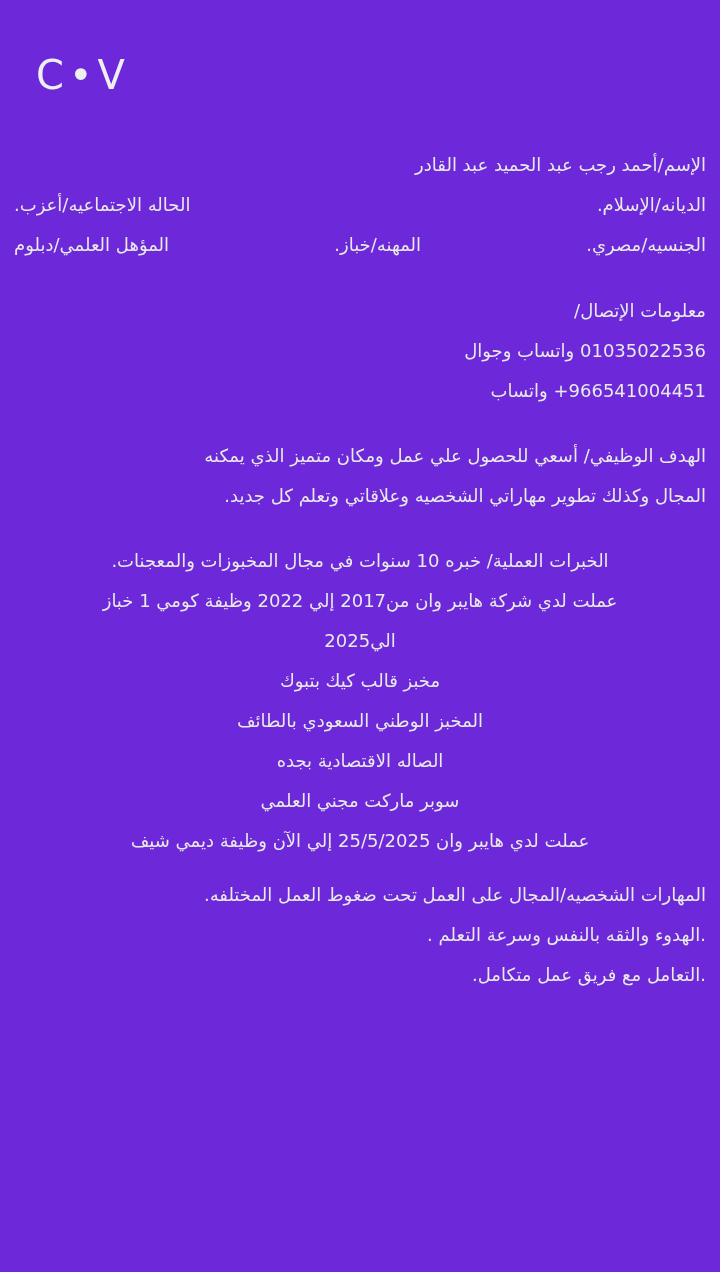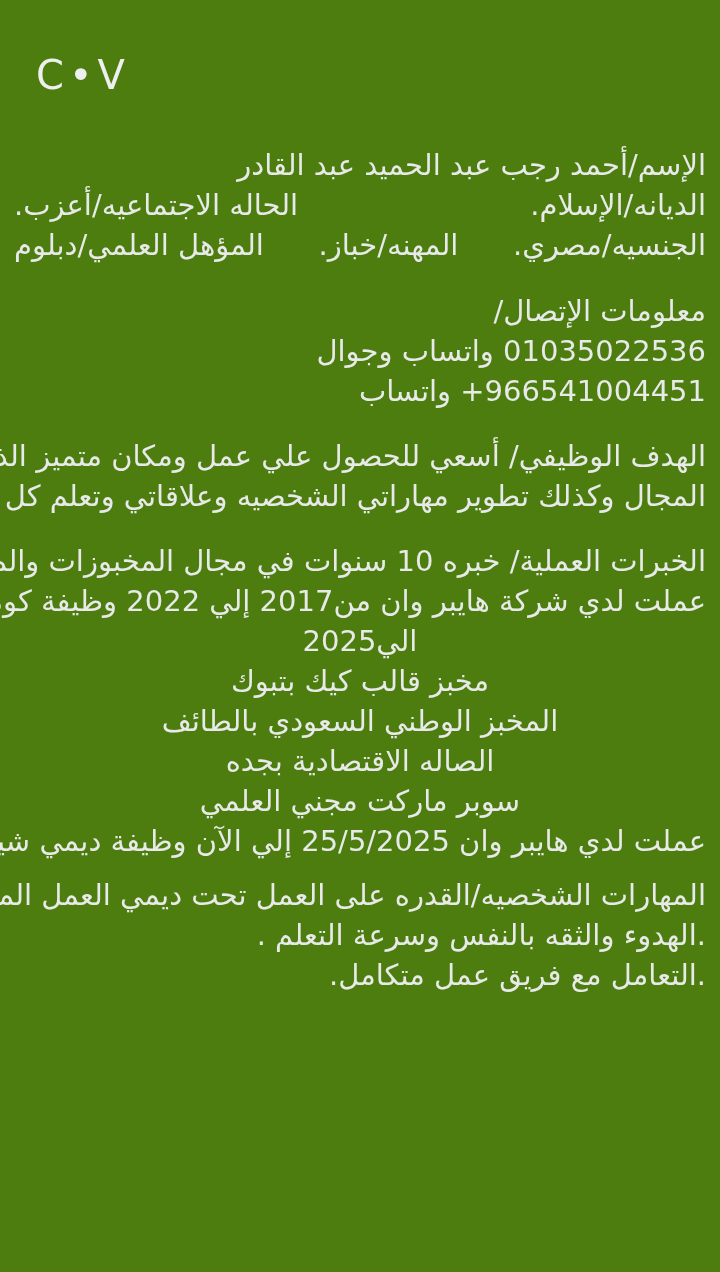--- a/index.html
+++ b/index.html
@@ -4,21 +4,21 @@
 <style>
   html, body {
     margin: 0;
     padding: 0;
     background: #0e1413;
   }
   .page {
     position: relative;
     width: 720px;
     height: 1272px;
-    background: #4d7c0f;
+    background: #6d28d9;
     color: #e7eae8;
     font-family: "DejaVu Sans", sans-serif;
     overflow: hidden;
   }
   .logo {
     position: absolute;
     top: 52px;
     left: 36px;
     direction: ltr;
     font-size: 40px;
@@ -26,21 +26,21 @@
     letter-spacing: 5px;
     color: #edf0ef;
   }
   .content {
     position: absolute;
     top: 145px;
     right: 14px;
     left: 14px;
     direction: rtl;
     text-align: right;
-    font-size: 29px;
+    font-size: 18px;
     line-height: 40px;
     color: #e7eae8;
   }
   section { margin: 0; padding: 0; }
   .sec-personal   { margin-bottom: 26px; }
   .sec-contact    { margin-bottom: 25px; }
   .sec-objective  { margin-bottom: 25px; }
   .sec-experience { margin-bottom: 14px; text-align: center; }
   .line {
     white-space: nowrap;
@@ -93,19 +93,19 @@
       <div class="line">عملت لدي شركة هايبر وان من2017 إلي 2022 وظيفة كومي 1 خباز</div>
       <div class="line">الي2025</div>
       <div class="line">مخبز قالب كيك بتبوك</div>
       <div class="line">المخبز الوطني السعودي بالطائف</div>
       <div class="line">الصاله الاقتصادية بجده</div>
       <div class="line">سوبر ماركت مجني العلمي</div>
       <div class="line">عملت لدي هايبر وان 25/5/2025 إلي الآن وظيفة ديمي شيف</div>
     </section>
 
     <section class="sec-skills">
-      <div class="line">المهارات الشخصيه/القدره على العمل تحت ديمي العمل المختلفه.</div>
+      <div class="line">المهارات الشخصيه/المجال على العمل تحت ضغوط العمل المختلفه.</div>
       <div class="line">.الهدوء والثقه بالنفس وسرعة التعلم .</div>
       <div class="line">.التعامل مع فريق عمل متكامل.</div>
     </section>
 
   </div>
 </div>
 
 </body></html>

